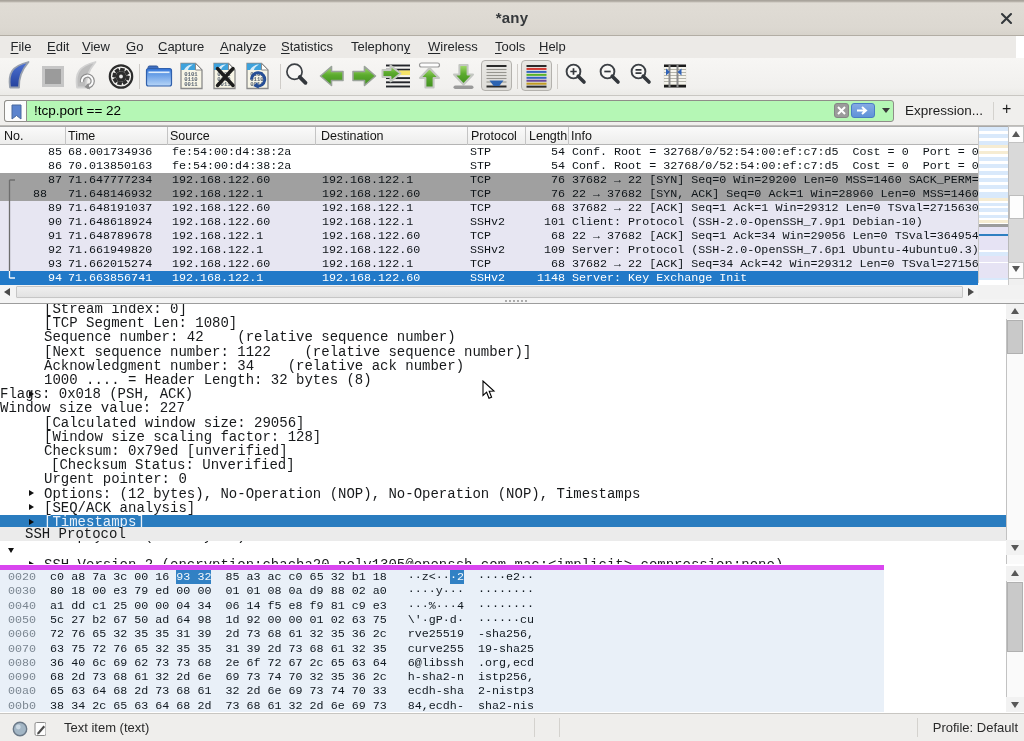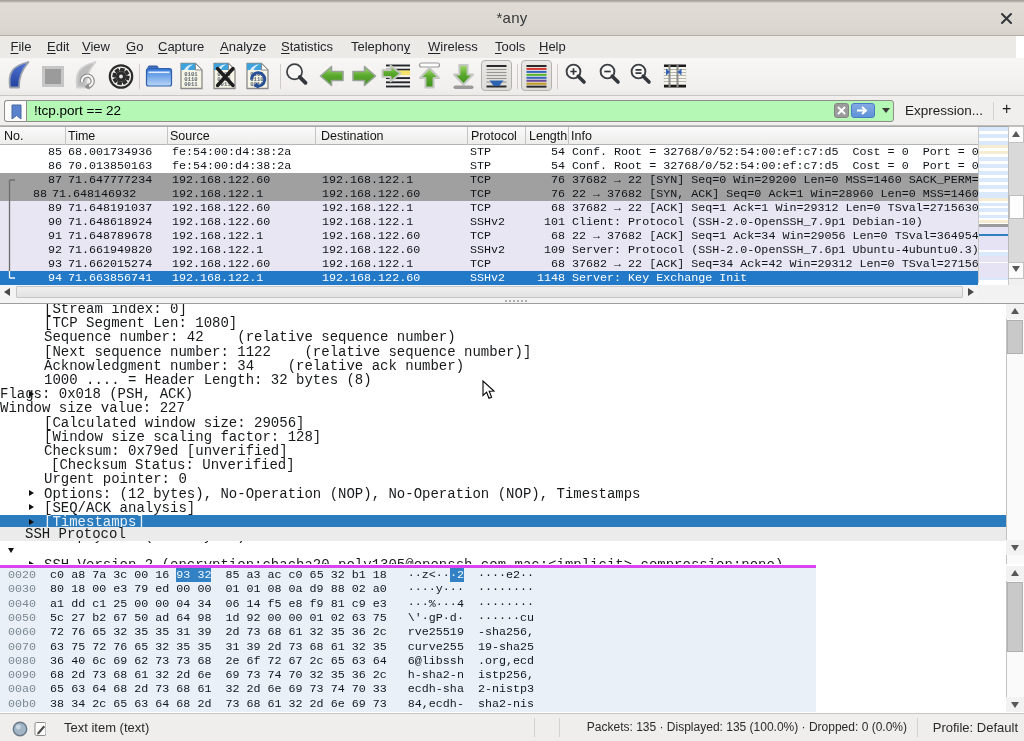--- a/index.html
+++ b/index.html
@@ -2,21 +2,21 @@
 <html><head><meta charset="utf-8">
 <style>
 *{margin:0;padding:0;box-sizing:border-box}
 html,body{width:1024px;height:741px;overflow:hidden;background:#fff;
  font-family:"Liberation Sans",sans-serif}
 .abs{position:absolute}
 #app{position:relative;width:1024px;height:741px}
 .mono{font-family:"Liberation Mono",monospace}
 
 #title{left:0;top:0;width:1024px;height:36px;background:linear-gradient(#a9a49c,#a9a49c 1px,#e0dcd5 3px,#dcd8d1 80%,#d7d3cb);border-bottom:1px solid #b2ada4}
-#title .t{width:100%;text-align:center;top:9px;font-size:15px;font-weight:normal;color:#35383b;letter-spacing:.2px}
+#title .t{width:100%;text-align:center;top:9px;font-size:15px;font-weight:bold;color:#35383b;letter-spacing:.2px}
 
 #menu{left:0;top:36px;width:1016px;height:22px;background:#eceae7}
 #menu span{position:absolute;top:3px;font-size:13px;color:#232629}
 #menu u{text-decoration:underline;text-underline-offset:2px}
 
 #tbar{left:0;top:58px;width:1024px;height:38px;background:linear-gradient(#f7f6f4,#f1f0ee 80%,#ebeae7);border-bottom:1px solid #c9c7c3}
 .tsep{position:absolute;top:6px;width:1px;height:25px;background:#cfccc8}
 .tbox{position:absolute;top:2px;width:31px;height:31px;background:linear-gradient(#e9e8e4,#dddcd8);border:1px solid #b3b1ad;border-radius:4px}
 
 #fbar{left:0;top:96px;width:1024px;height:30px;background:#f0efed;border-bottom:1px solid #bebcb8}
@@ -42,21 +42,21 @@
 #hscr{left:0;top:285px;width:1024px;height:14px;background:#f2f2f2}
 
 #split{left:0;top:299px;width:1024px;height:4px;background:#f4f4f4}
 
 #dpane{left:0;top:303px;width:1024px;height:261px;background:#fff;border-top:1px solid #9d9d9d;overflow:hidden}
 .dl{position:absolute;left:0;width:1006px;height:14.2px;font-size:14px;line-height:14.2px;color:#17191b;white-space:pre}
 .dl.sel{background:#2a7cbf;color:#e8f1fa}
 .dl.hov{background:#ebebeb}
 .tri{position:absolute;width:0;height:0}
 
-#xpane{left:0;top:565px;width:816px;height:147px;background:#e9f0f8;border-top:3px solid #d946ef;overflow:hidden}
+#xpane{left:0;top:565px;width:884px;height:147px;background:#e9f0f8;border-top:5px solid #d946ef;overflow:hidden}
 .hx{position:absolute;left:8px;height:14.3px;font-family:"Liberation Mono",monospace;font-size:11.7px;line-height:14.3px;color:#10181f;white-space:pre}
 .hx .off{color:#7b8691}
 .hx .hl{background:#3181c4;color:#f2f7fb}
 
 #sbar{left:0;top:713px;width:1024px;height:28px;background:#efeeec;border-top:1px solid #c8c6c2}
 #sbar .txt{top:6px;font-size:12.5px;color:#2a2a2a;white-space:pre}
 .ssep{position:absolute;top:4px;width:1px;height:19px;background:#d4d2ce}
 
 .sb-track{position:absolute;background:#d9d9d9;border-left:1px solid #b9b9b9}
 .sb-btn{position:absolute;background:#fcfcfc;border:1px solid #c2c2c2}
@@ -278,21 +278,21 @@
 <span style="left:33px;width:29px;text-align:right">87</span>
 <span style="left:68px">71.647777234</span>
 <span style="left:172px">192.168.122.60</span>
 <span style="left:322px">192.168.122.1</span>
 <span style="left:470px">TCP</span>
 <span style="left:509px;width:56px;text-align:right">76</span>
 <span style="left:572px">37682 → 22 [SYN] Seq=0 Win=29200 Len=0 MSS=1460 SACK_PERM=1 TSval=2715630</span>
 </div>
 <div class="prow mono rg" style="top:187px">
 <span style="left:33px;width:29px;">88</span>
-<span style="left:52px">71.648146932</span>
+<span style="left:68px">71.648146932</span>
 <span style="left:172px">192.168.122.1</span>
 <span style="left:322px">192.168.122.60</span>
 <span style="left:470px">TCP</span>
 <span style="left:509px;width:56px;text-align:right">76</span>
 <span style="left:572px">22 → 37682 [SYN, ACK] Seq=0 Ack=1 Win=28960 Len=0 MSS=1460 SACK_PERM=1</span>
 </div>
 <div class="prow mono rl" style="top:201px">
 <span style="left:33px;width:29px;text-align:right">89</span>
 <span style="left:68px">71.648191037</span>
 <span style="left:172px">192.168.122.60</span>
@@ -451,19 +451,18 @@
 <div class="abs" id="sbar">
 <svg class="abs" style="left:12px;top:7px" width="34" height="16">
         <circle cx="8" cy="8" r="6.7" fill="#a3b6c5" stroke="#6a7887" stroke-width="1.4"></circle>
         <circle cx="6.3" cy="6" r="2.4" fill="#ccd9e4"></circle>
         <rect x="23" y="1.5" width="11" height="13" rx="1.5" fill="#fdfdfd" stroke="#8a8a8a"></rect>
         <path d="M25.5 11.5 L31.5 4.5 l1.6 1.4 -6 7 -2 0.6 z" fill="#4a4a4a"></path>
       </svg>
 <div class="txt abs" style="left:64px;font-size:13px">Text item (text)</div>
 <div class="ssep" style="left:534px"></div>
       <div class="ssep" style="left:559px"></div>
-<div class="txt abs" style="right:117px;font-size:12px">Packets: 135 · Displayed: 135 (100.0%) · Dropped: 0 (0.0%)</div>
 <div class="ssep" style="left:917px"></div>
 <div class="txt abs" style="right:6px;font-size:13px">Profile: Default</div>
 </div>
 <svg class="abs" style="left:482px;top:380px" width="14" height="20" viewBox="0 0 14 20">
       <path d="M1 1 L1 15.5 L4.6 12.2 L7 18.3 L9.6 17.2 L7.2 11.3 L12 11 Z" fill="#fff" stroke="#000" stroke-width="1.1"></path>
     </svg>
 </div>
 </body></html>

